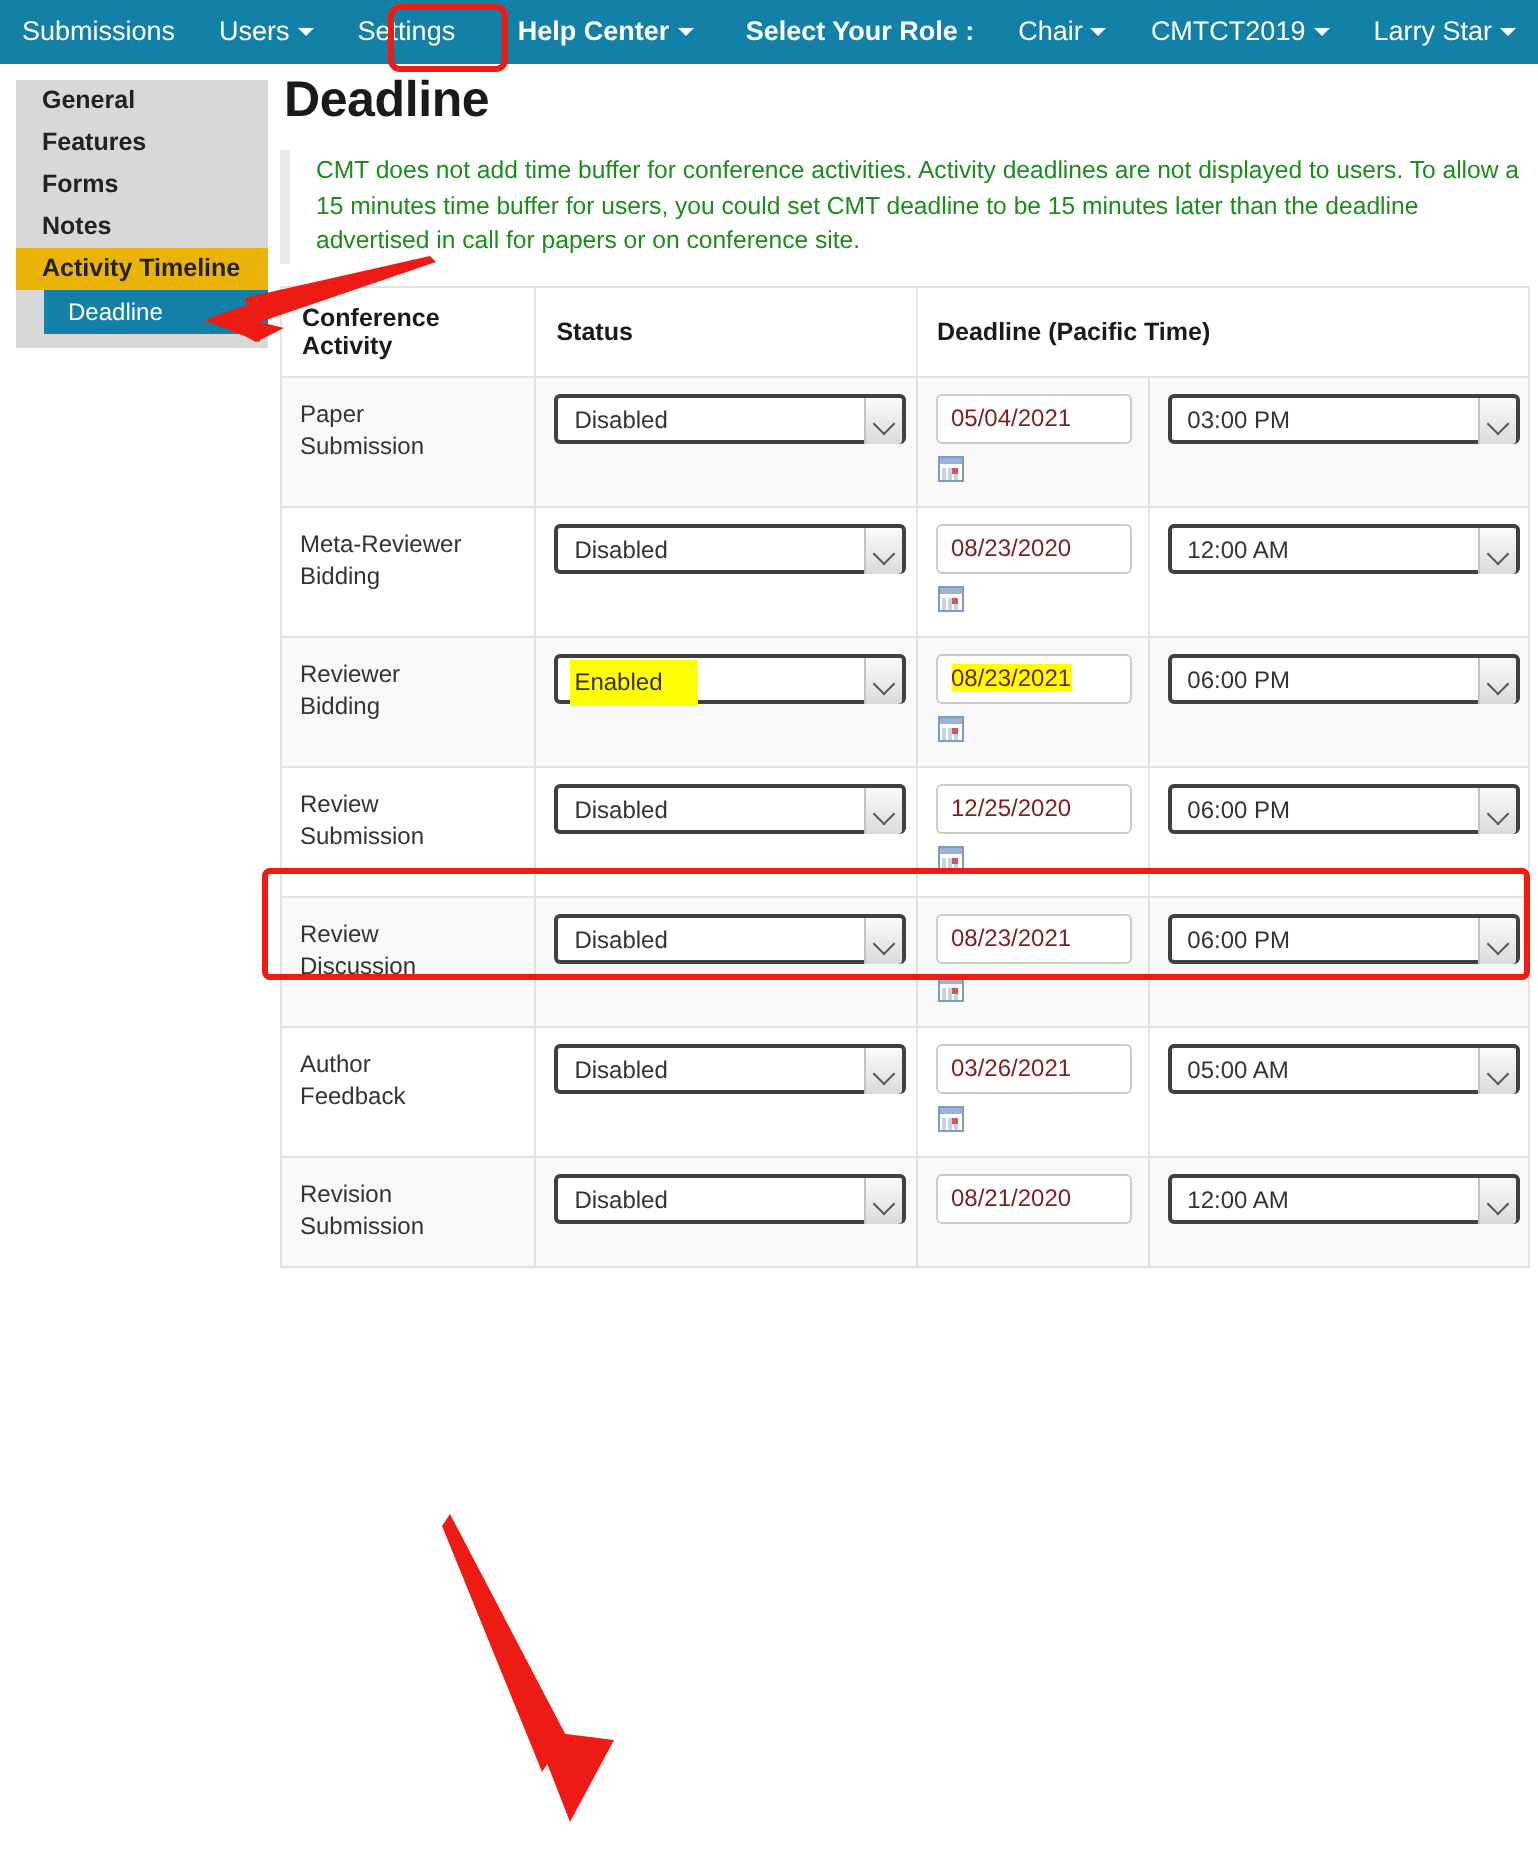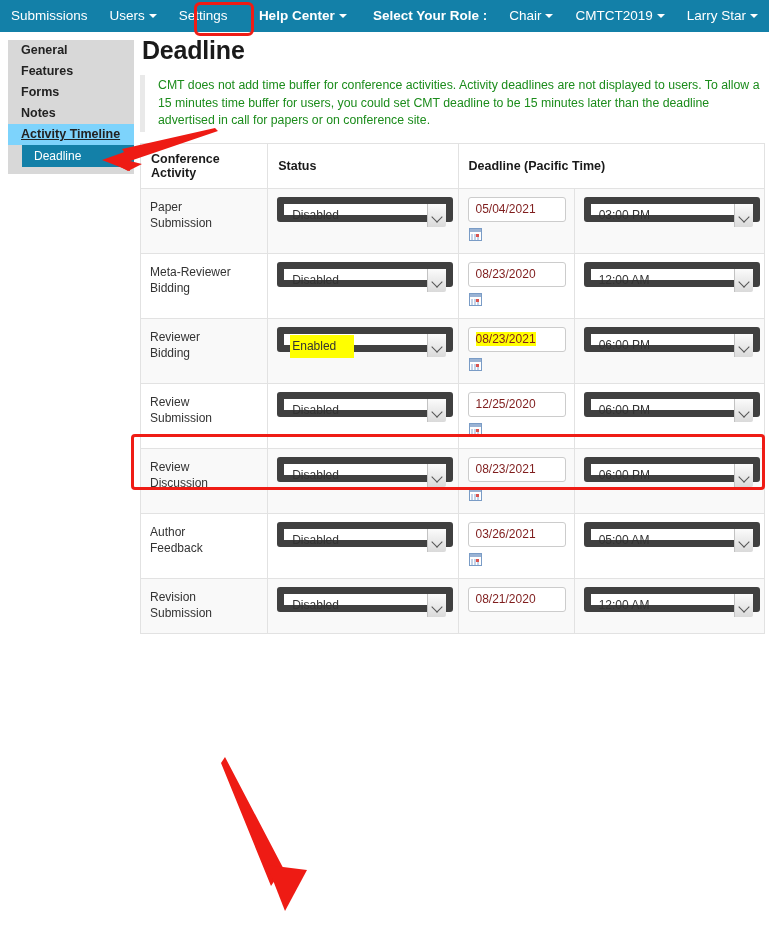--- a/index.html
+++ b/index.html
@@ -64,22 +64,21 @@
   .side-item {
     font-size: 12.5px;
     font-weight: bold;
     color: #222222;
     padding: 3px 0 3px 13px;
     line-height: 15px;
     cursor: pointer;
     white-space: nowrap;
   }
   .side-item.hl {
-    background: #7dd3fc;
-    text-decoration: underline;
+    background: #eab308;
   }
   .side-sub {
     font-size: 12px;
     font-weight: normal;
     color: #ffffff;
     background: #1380a8;
     margin-left: 14px;
     padding: 4px 0 4px 12px;
     line-height: 14px;
     cursor: pointer;
@@ -145,21 +144,21 @@
     line-height: 16px;
     display: block;
     padding-top: 2px;
   }
 
   
   .sel-wrap {
     position: relative;
     display: block;
     width: 176px; height: 25px;
-    border: 7px solid #404040;
+    border: 2px solid #404040;
     border-radius: 3px;
     background: #ffffff;
     cursor: pointer;
     text-align: right;
   }
   .sel-wrap.time { width: 176px; }
   .sel-val {
     position: absolute;
     left: 8px; top: 0;
     line-height: 23px;

